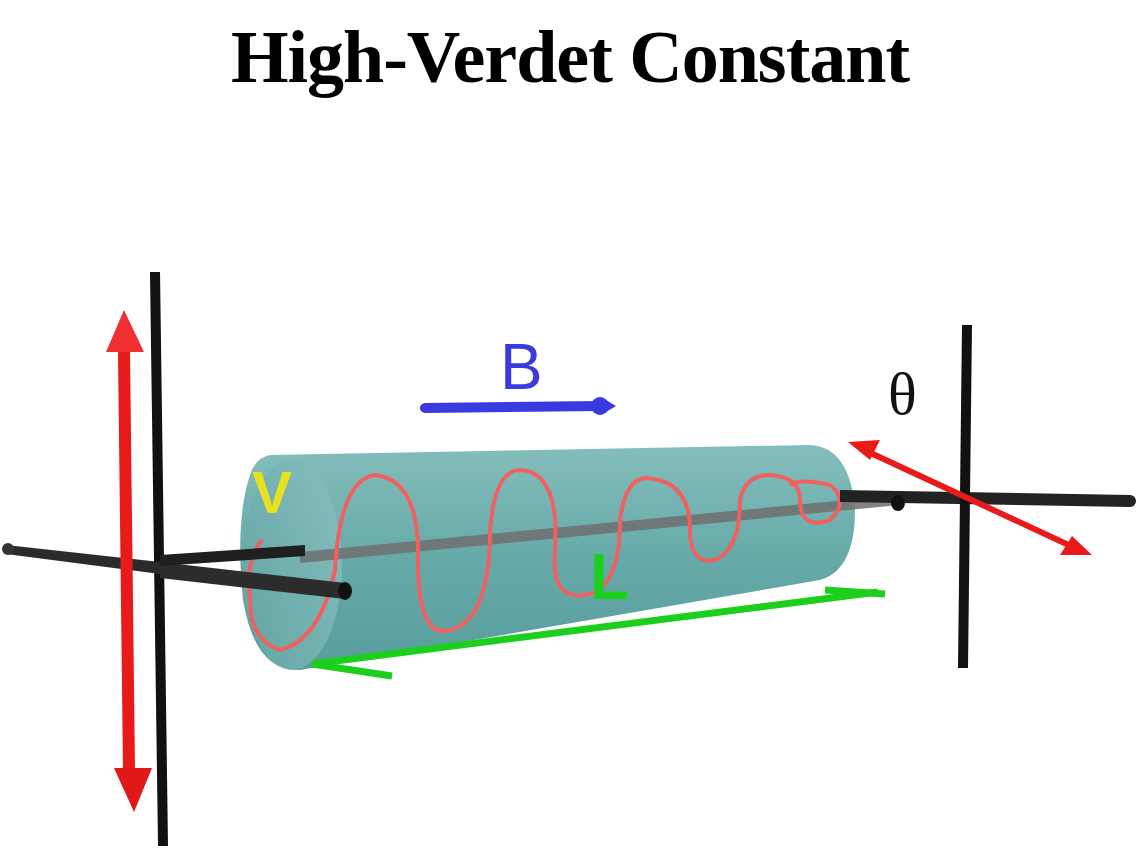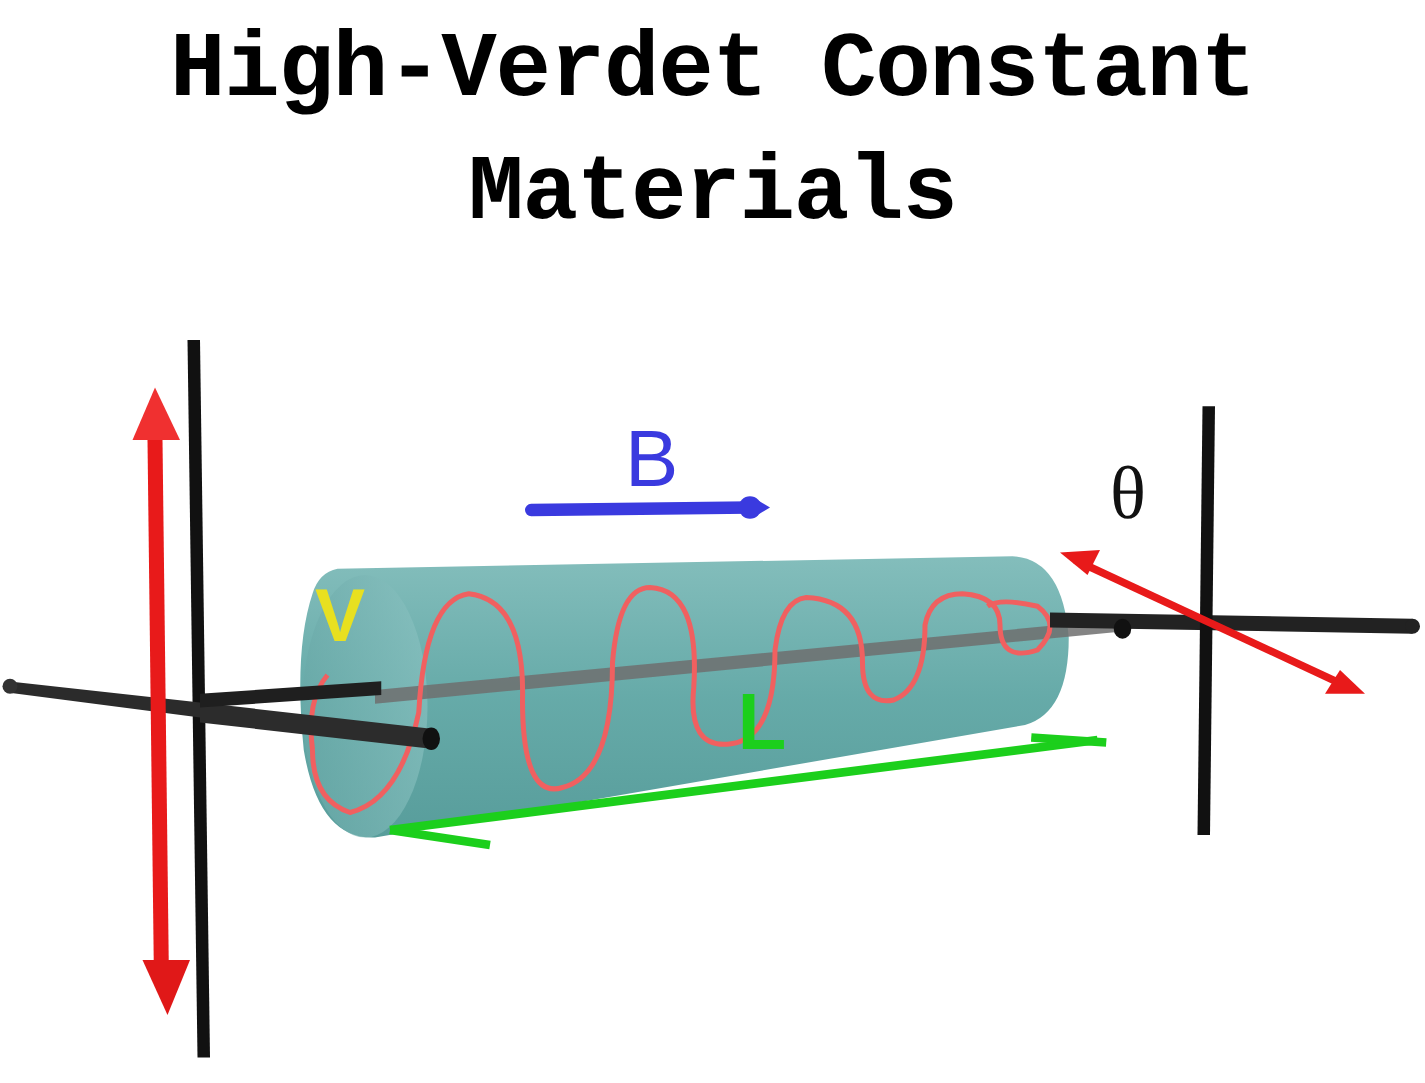--- a/index.html
+++ b/index.html
@@ -1,36 +1,35 @@
 <!DOCTYPE html>
 <html><head>
   <meta charset="utf-8">
   <style>
     html, body { margin: 0; padding: 0; background: #ffffff; }
     body { width: 1140px; height: 866px; position: relative; overflow: hidden; font-family: "DejaVu Sans", sans-serif; }
     .title {
       position: absolute; left: 0; top: 8px; width: 1140px;
-      text-align: center; font-family: Liberation Mono, monospace;
+      text-align: center; font-family: Liberation Serif, serif;
       font-weight: bold; color: #000; font-size: 74px; line-height: 98px;
       letter-spacing: -1px;
     }
     .title .line { display: block; }
     svg.diagram { position: absolute; left: 0; top: 0; }
     .lbl { position: absolute; }
     .lbl-b { left: 500px; top: 330px; font-size: 64px; color: #3a3adf; font-family: "Liberation Sans", sans-serif; }
     .lbl-theta { left: 888px; top: 360px; font-size: 60px; color: #111; font-family: "Liberation Serif", serif; }
     .lbl-v { left: 252px; top: 458px; font-size: 60px; color: #e8e020; font-family: "Liberation Sans", sans-serif; font-weight: bold; }
     .lbl-l { left: 590px; top: 540px; font-size: 64px; color: #1ccf1c; font-family: "Liberation Sans", sans-serif; font-weight: bold; }
   </style>
 </head>
 <body>
 
 <div class="title">
   <span class="line">High-Verdet Constant</span>
-  <span class="line">Materials</span>
 </div>
 
 <svg class="diagram" width="1140" height="866" viewBox="0 0 1140 866">
   <defs>
     <linearGradient id="cyl" x1="0" y1="0" x2="0" y2="1">
       <stop offset="0" stop-color="#7dbab8"></stop>
       <stop offset="0.5" stop-color="#5ea6a4"></stop>
       <stop offset="1" stop-color="#4f9896"></stop>
     </linearGradient>
     <linearGradient id="cap" x1="0" y1="0" x2="1" y2="0">

